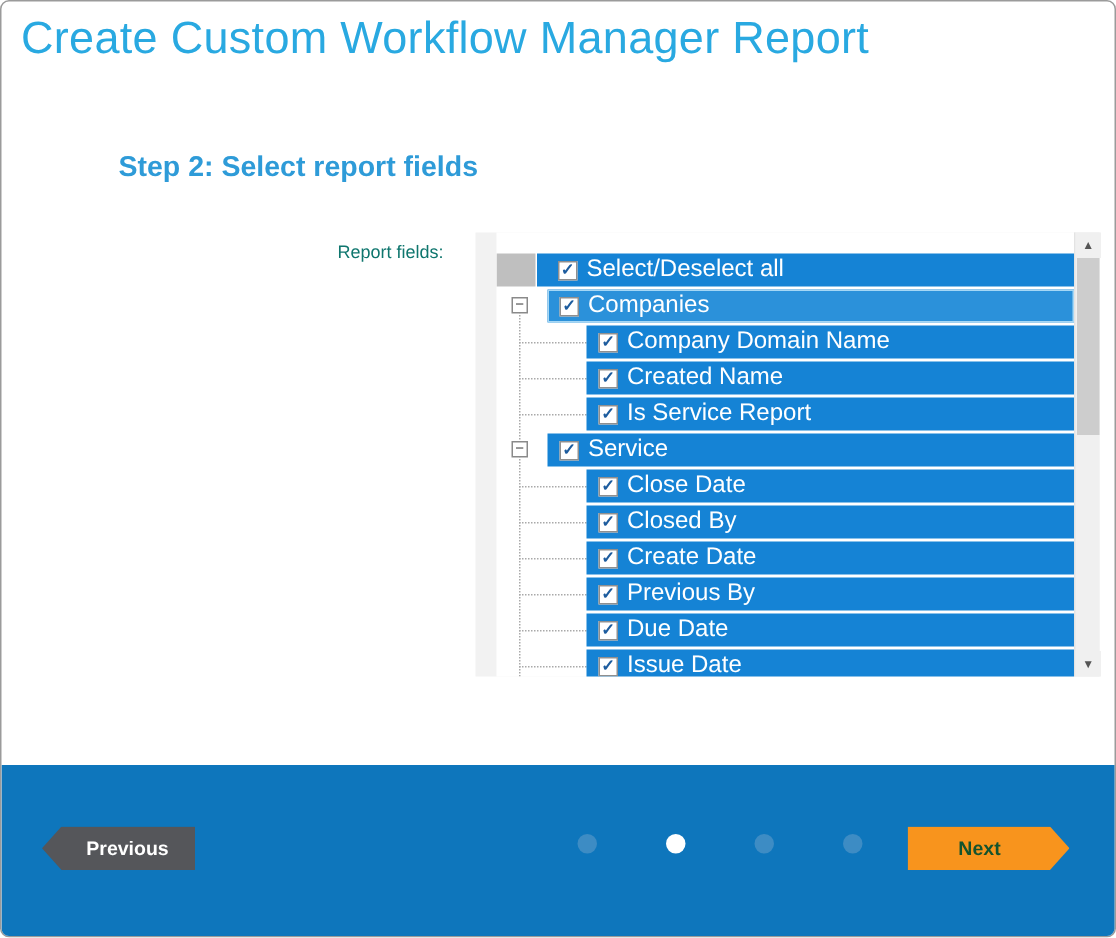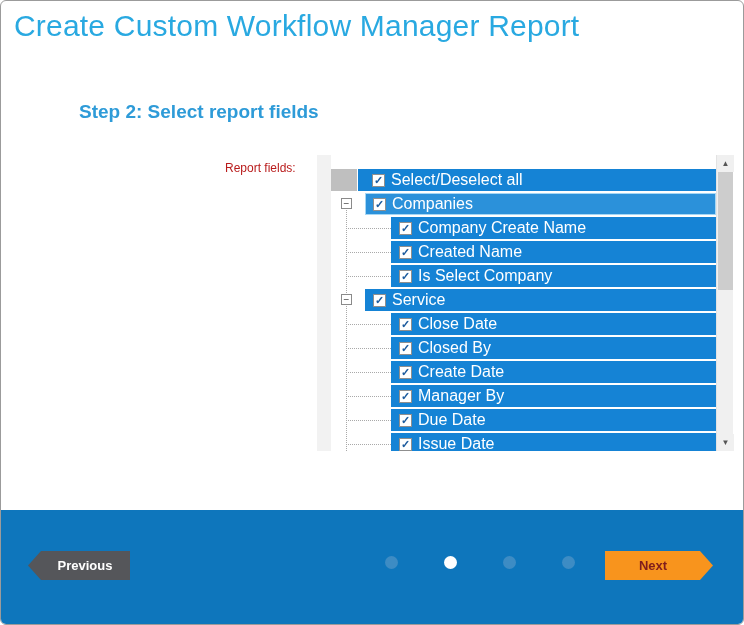--- a/index.html
+++ b/index.html
@@ -17,21 +17,21 @@
     font-size: 30px; font-weight: 400; color: var(--title-blue);
     letter-spacing: 0.2px; white-space: nowrap;
   }
   .step-heading {
     position: absolute; left: 78px; top: 100px;
     font-size: 19px; font-weight: 700; color: var(--heading-blue);
     white-space: nowrap;
   }
   .report-label {
     position: absolute; left: 224px; top: 160px;
-    font-size: 12px; color: #b91c1c;
+    font-size: 12px; color: #0f766e;
   }
 
   
   .tree-panel {
     position: absolute; left: 316px; top: 154px; width: 416px; height: 296px;
     background: #f2f2f2;
   }
   .tree-rows {
     position: absolute; left: 14px; top: 0; width: 385px; height: 296px;
     background: #ffffff; overflow: hidden;
@@ -102,21 +102,21 @@
   .prev-btn {
     position: absolute; left: 27px; top: 41px; width: 102px; height: 29px;
     background: var(--previous-gray); border: none; color: #ffffff;
     font-family: inherit; font-size: 13px; font-weight: bold;
     clip-path: polygon(13px 0, 100% 0, 100% 100%, 13px 100%, 0 50%);
     padding-left: 12px; cursor: pointer;
     filter: drop-shadow(2px 3px 3px rgba(0,0,0,0.40));
   }
   .next-btn {
     position: absolute; left: 604px; top: 41px; width: 108px; height: 29px;
-    background: var(--next-orange); border: none; color: #7f1d1d;
+    background: var(--next-orange); border: none; color: #14532d;
     font-family: inherit; font-size: 13px; font-weight: bold;
     clip-path: polygon(0 0, calc(100% - 13px) 0, 100% 50%, calc(100% - 13px) 100%, 0 100%);
     padding-right: 12px; cursor: pointer;
     filter: drop-shadow(1px 2px 2px rgba(0,0,0,0.30));
   }
   .dots { position: absolute; left: 384px; top: 46px; display: flex; gap: 46px; }
   .dot { width: 13px; height: 13px; border-radius: 50%; background: var(--dot-inactive); }
   .dot.active { background: var(--dot-active); }
 </style>
 </head>
@@ -142,35 +142,35 @@
           <span class="expander">−</span>
           <div class="row-bar root-bar selected">
             <span class="checkbox">✓</span>
             <span class="row-label">Companies</span>
           </div>
         </div>
         <div class="tree-row" style="top: 62px;">
           <div class="tree-hline" style="top: 11px;"></div>
           <div class="row-bar child-bar">
             <span class="checkbox">✓</span>
-            <span class="row-label">Company Create Name</span>
+            <span class="row-label">Company Domain Name</span>
           </div>
         </div>
         <div class="tree-row" style="top: 86px;">
           <div class="tree-hline" style="top: 11px;"></div>
           <div class="row-bar child-bar">
             <span class="checkbox">✓</span>
             <span class="row-label">Created Name</span>
           </div>
         </div>
         <div class="tree-row" style="top: 110px;">
           <div class="tree-hline" style="top: 11px;"></div>
           <div class="row-bar child-bar">
             <span class="checkbox">✓</span>
-            <span class="row-label">Is Select Company</span>
+            <span class="row-label">Is Service Report</span>
           </div>
         </div>
         <div class="tree-row" style="top: 134px;">
           <span class="expander">−</span>
           <div class="row-bar root-bar">
             <span class="checkbox">✓</span>
             <span class="row-label">Service</span>
           </div>
         </div>
         <div class="tree-row" style="top: 158px;">
@@ -191,21 +191,21 @@
           <div class="tree-hline" style="top: 11px;"></div>
           <div class="row-bar child-bar">
             <span class="checkbox">✓</span>
             <span class="row-label">Create Date</span>
           </div>
         </div>
         <div class="tree-row" style="top: 230px;">
           <div class="tree-hline" style="top: 11px;"></div>
           <div class="row-bar child-bar">
             <span class="checkbox">✓</span>
-            <span class="row-label">Manager By</span>
+            <span class="row-label">Previous By</span>
           </div>
         </div>
         <div class="tree-row" style="top: 254px;">
           <div class="tree-hline" style="top: 11px;"></div>
           <div class="row-bar child-bar">
             <span class="checkbox">✓</span>
             <span class="row-label">Due Date</span>
           </div>
         </div>
         <div class="tree-row" style="top: 278px;">

